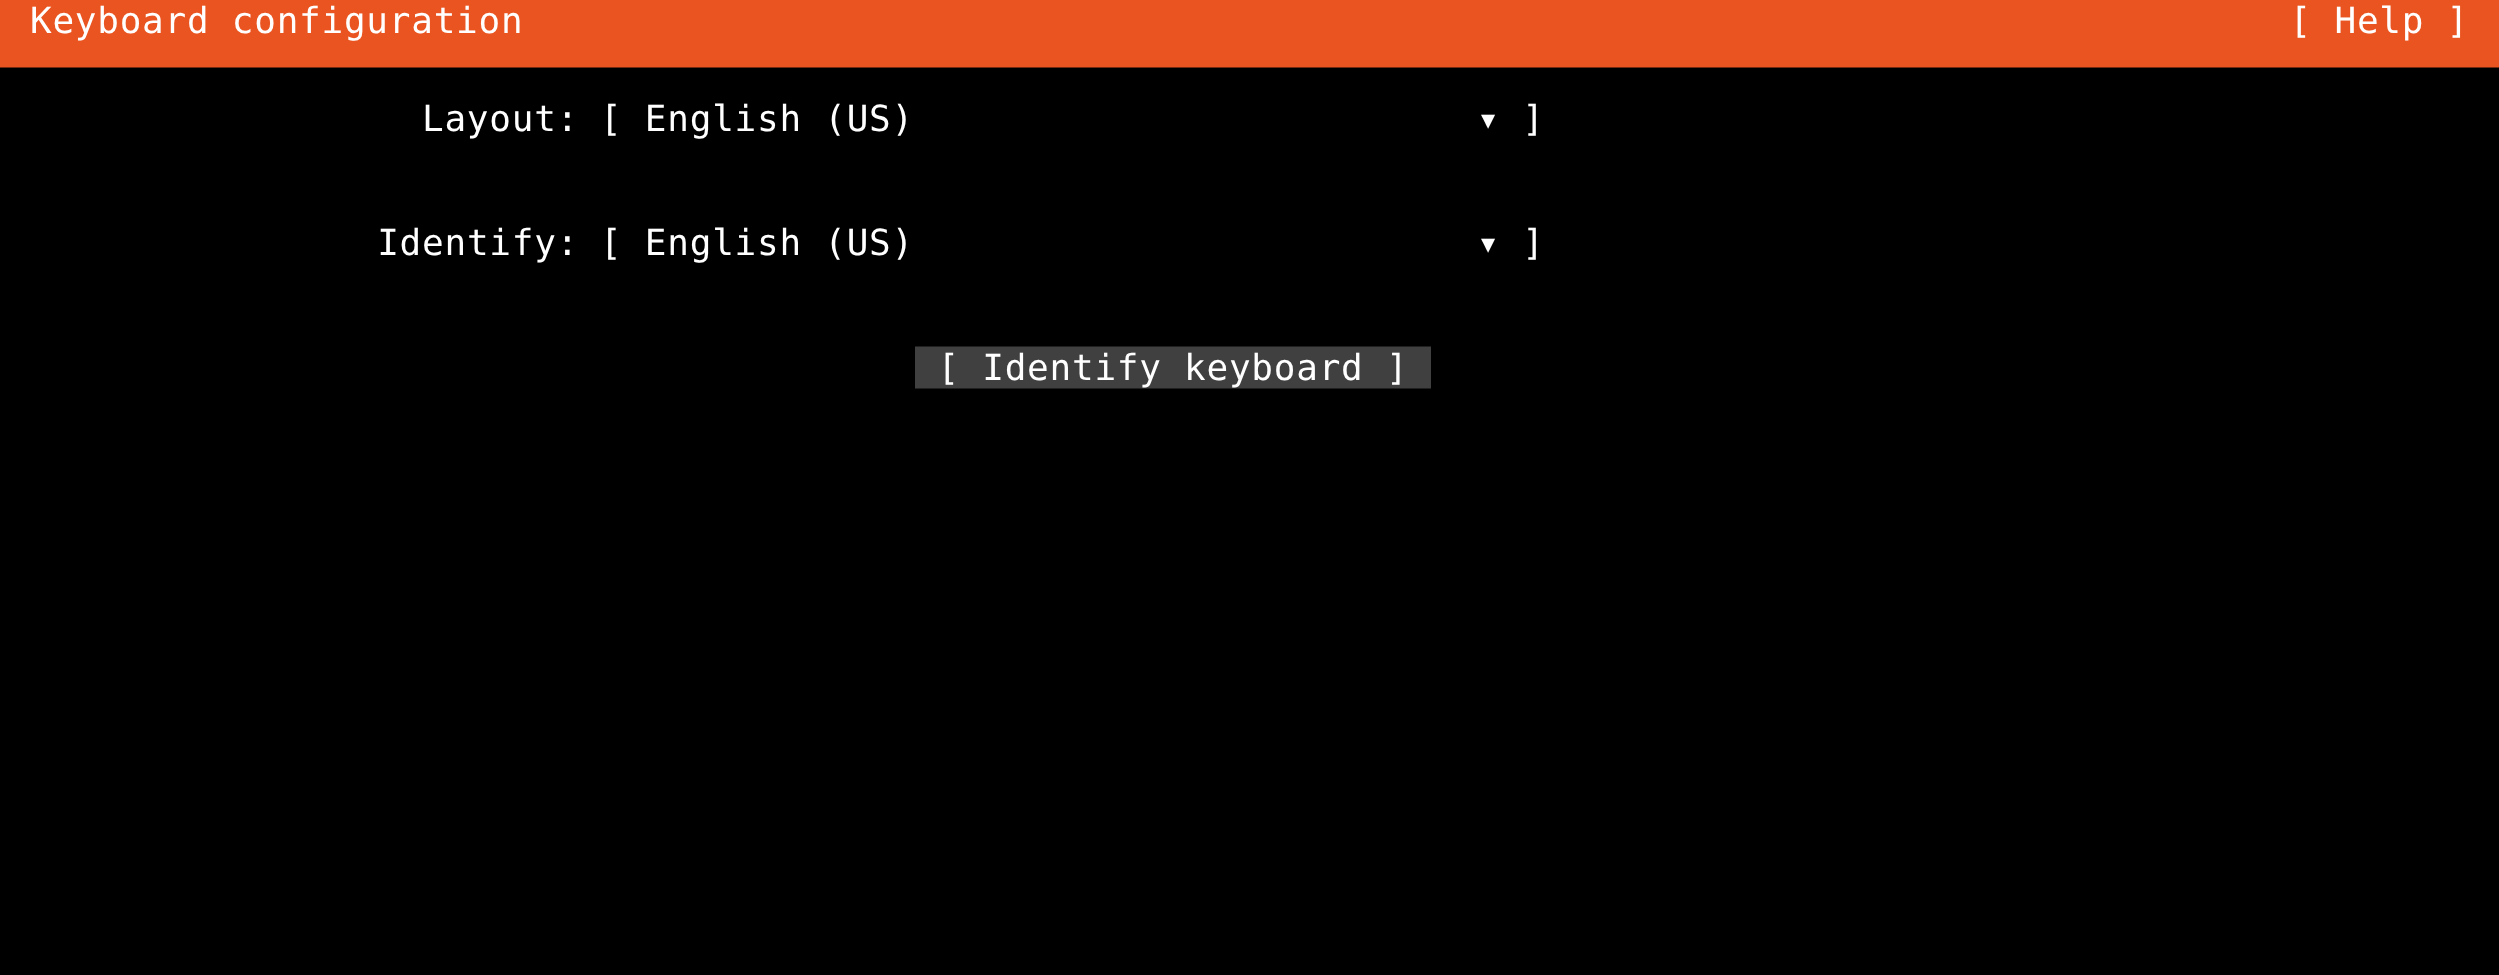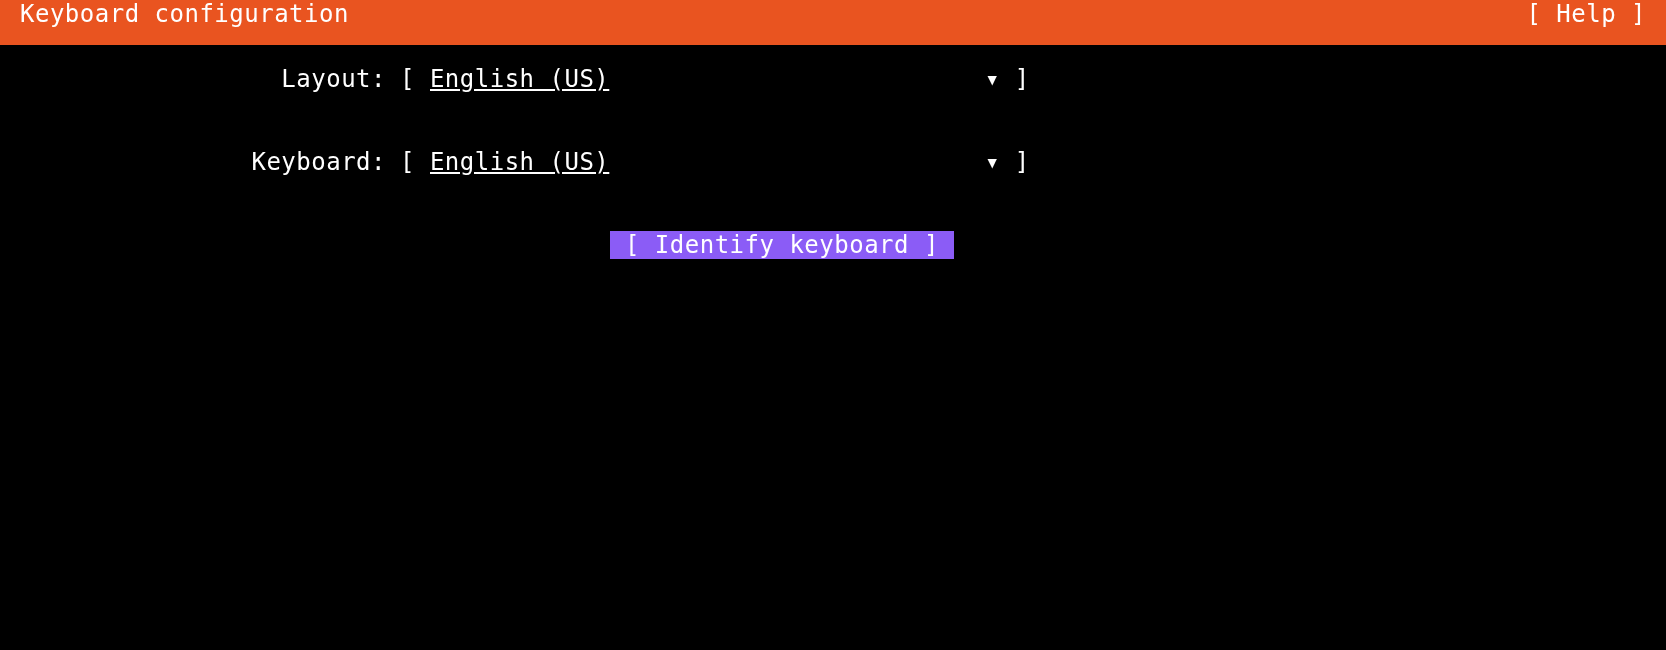--- a/index.html
+++ b/index.html
@@ -58,27 +58,26 @@
       display: flex;
       align-items: center;
       white-space: pre;
       cursor: pointer;
     }
     .select-value {
       display: inline-block;
       width: 555px;
       white-space: pre;
       overflow: hidden;
-      text-decoration: underline;
     }
     .select-arrow {
       white-space: pre;
     }
     .identify-button {
-      background: #8b5cf6;
+      background: #404040;
       color: #ffffff;
       display: inline-block;
       white-space: pre;
       cursor: default;
     }
     .identify-row {
       text-align: center;
       margin-left: 590px;
       margin-top: 0;
       display: inline-block;
@@ -98,21 +97,21 @@
     <span class="form-label">Layout:</span>
     <span class="select-box">
       <span>[ </span>
       <span class="select-value">English (US)</span>
       <span class="select-arrow">▾ </span>
       <span>]</span>
     </span>
   </div>
 
   <div class="form-row">
-    <span class="form-label">Keyboard:</span>
+    <span class="form-label">Identify:</span>
     <span class="select-box">
       <span>[ </span>
       <span class="select-value">English (US)</span>
       <span class="select-arrow">▾ </span>
       <span>]</span>
     </span>
   </div>
 
   <div>
     <span class="identify-row identify-button"> [ Identify keyboard ] </span>

